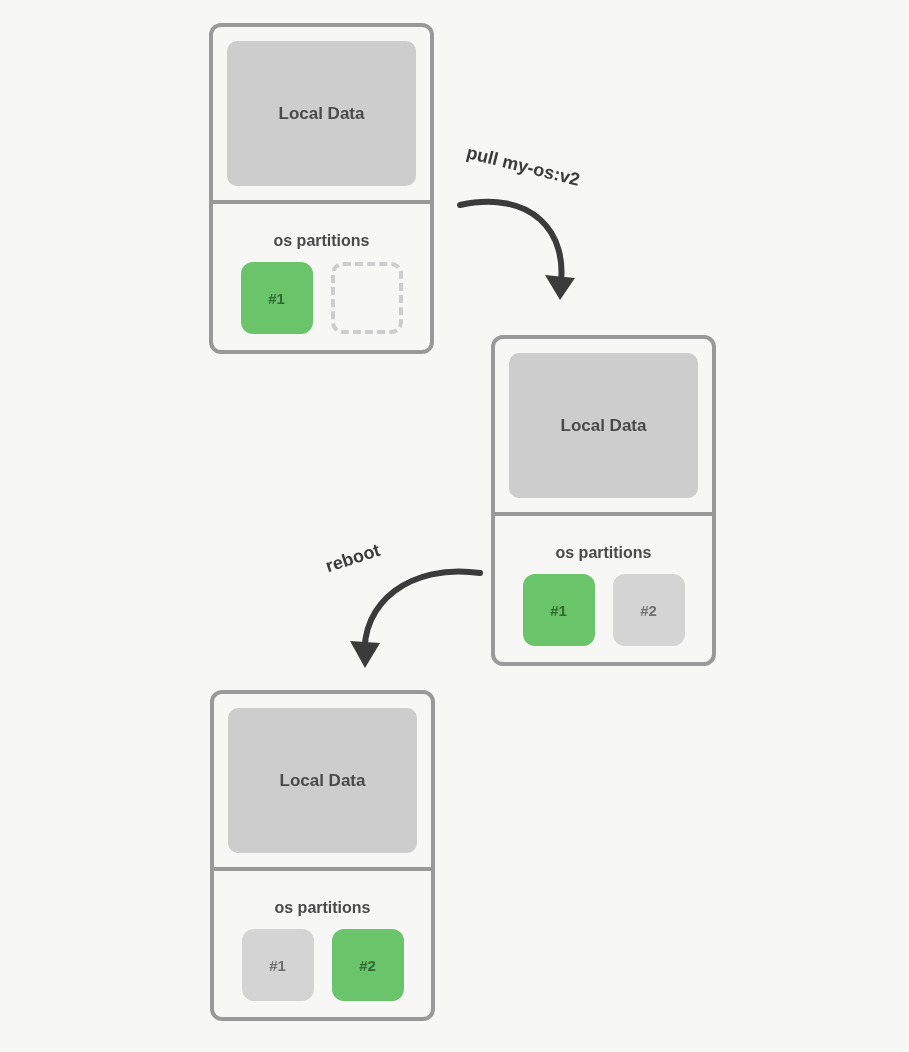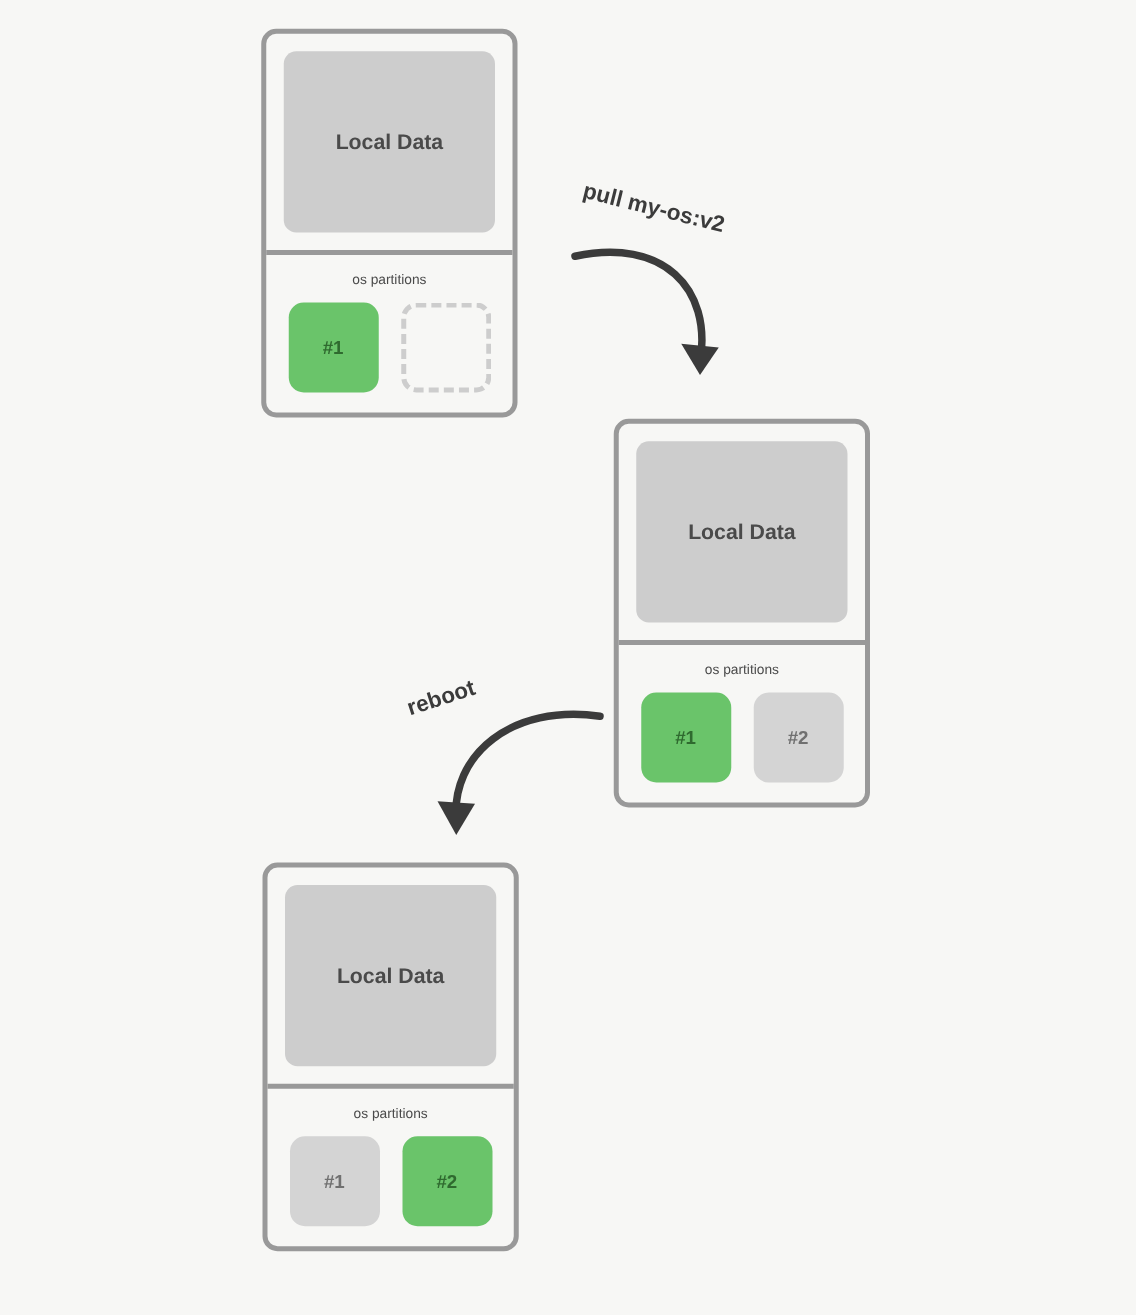--- a/index.html
+++ b/index.html
@@ -9,44 +9,44 @@
     width: 909px;
     height: 1052px;
     position: relative;
     overflow: hidden;
   }
   .box {
     position: absolute;
     border: 4px solid #999;
     border-radius: 12px;
     background: #f7f7f5;
-    width: 205px;
+    width: 225px;
   }
   .local-data {
     margin: 14px;
     height: 145px;
     background: #cdcdcd;
     border-radius: 10px;
     display: flex;
     align-items: center;
     justify-content: center;
     font-weight: 800;
     color: #4a4a4a;
     font-size: 17px;
   }
   .divider {
     height: 4px;
     background: #999;
   }
   .partitions-label {
     text-align: center;
-    font-size: 11px;
-    font-weight: 400;
+    font-size: 16px;
+    font-weight: 700;
     color: #4a4a4a;
-    margin-top: 14px;
+    margin-top: 28px;
     margin-bottom: 12px;
   }
   .part-row {
     display: flex;
     justify-content: center;
     gap: 18px;
     padding-bottom: 16px;
   }
   .part {
     width: 72px;

